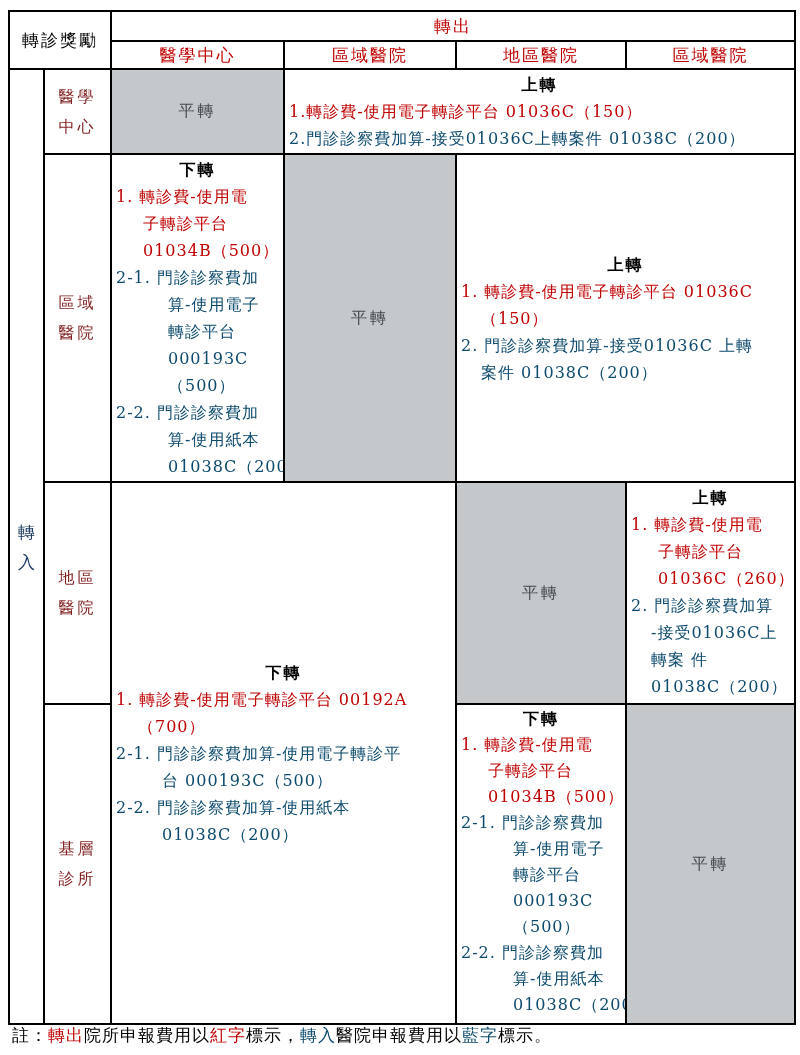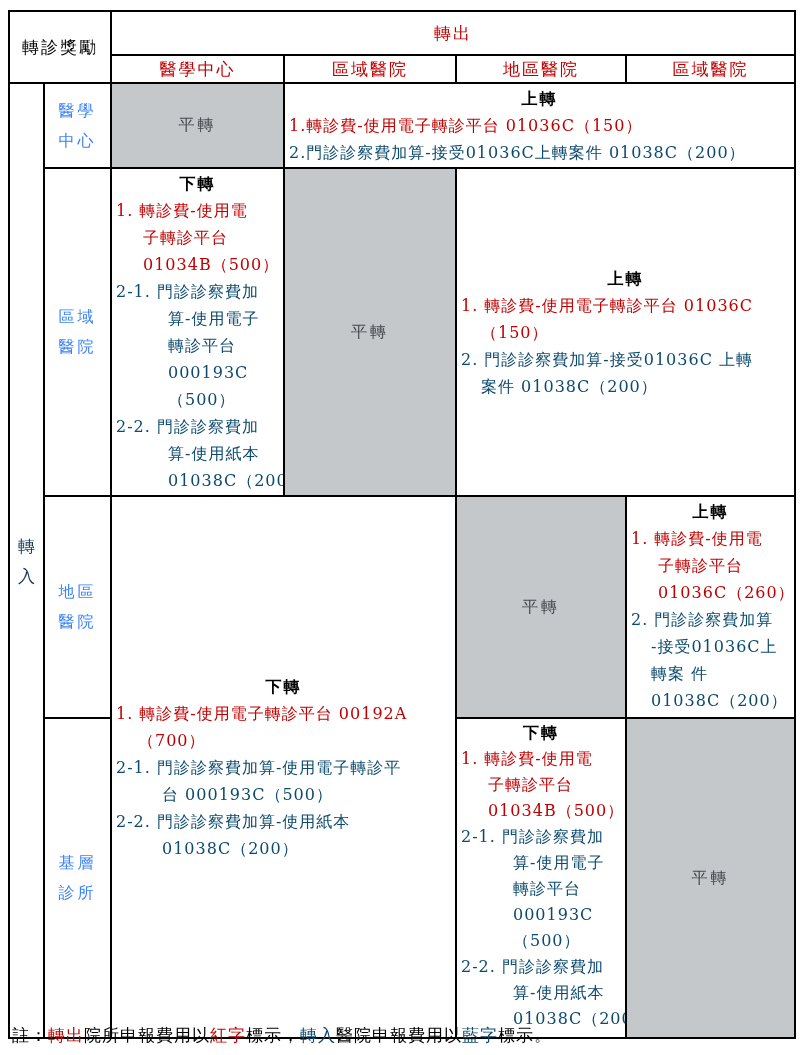--- a/index.html
+++ b/index.html
@@ -17,42 +17,42 @@
   .ctr{text-align:center;letter-spacing:2px;font-weight:bold;}
   .corner{text-align:center;vertical-align:middle;font-size:17px;
           letter-spacing:2px;}
   .out-hdr{color:#c00000;text-align:center;vertical-align:middle;
           font-size:17px;letter-spacing:2px;}
   .col-hdr{color:#c00000;text-align:center;vertical-align:middle;
           font-size:17px;letter-spacing:2px;}
   .turnin{color:#17375e;text-align:center;vertical-align:middle;
           font-size:17px;padding:0;}
   .turnin .vch{display:block;line-height:30px;}
-  .rowlabel{color:#3b82f6;text-align:center;vertical-align:middle;
+  .rowlabel{color:#7f1d1d;text-align:center;vertical-align:middle;
           font-size:16px;letter-spacing:3px;line-height:30px;}
   .flat-cell{background:#c5c8cb;text-align:center;vertical-align:middle;
           color:#44484e;font-size:16px;letter-spacing:3px;}
   .v-mid{vertical-align:middle;}
   .note{position:absolute;left:12px;top:1024px;font-size:17px;
         letter-spacing:1px;white-space:nowrap;}
 </style>
 </head>
 <body>
 
 <table class="grid">
   <colgroup>
     <col style="width:35px">
       <col style="width:67px">
       <col style="width:173px">
     <col style="width:172px">
       <col style="width:170px">
       <col style="width:169px">
   </colgroup>
   <tbody>
-      <tr style="height:44px">
+      <tr style="height:30px">
     <td class="corner" colspan="2" rowspan="2">轉診獎勵</td>
     <td class="out-hdr" colspan="4">轉出</td>
   </tr>
   <tr style="height:28px">
     <td class="col-hdr">醫學中心</td>
     <td class="col-hdr">區域醫院</td>
     <td class="col-hdr">地區醫院</td>
     <td class="col-hdr">區域醫院</td>
   </tr>
   <tr style="height:82px">

